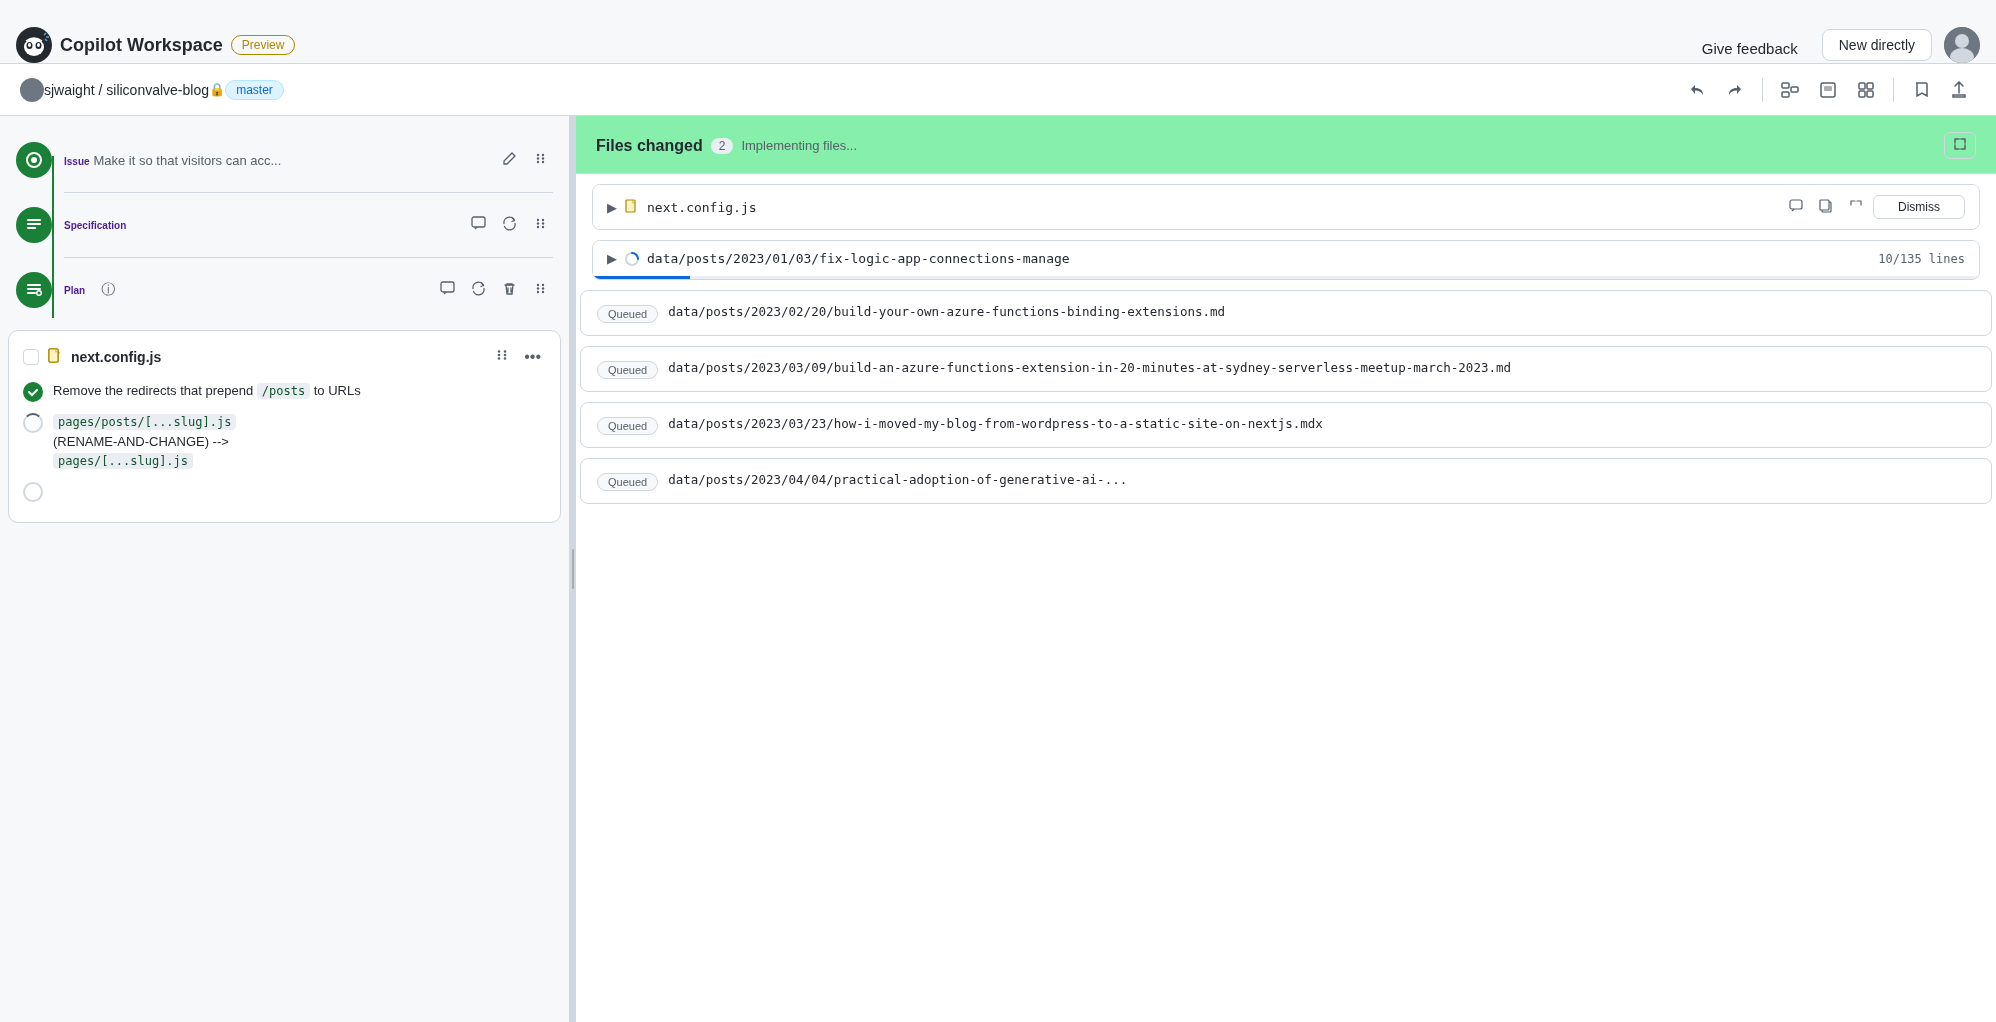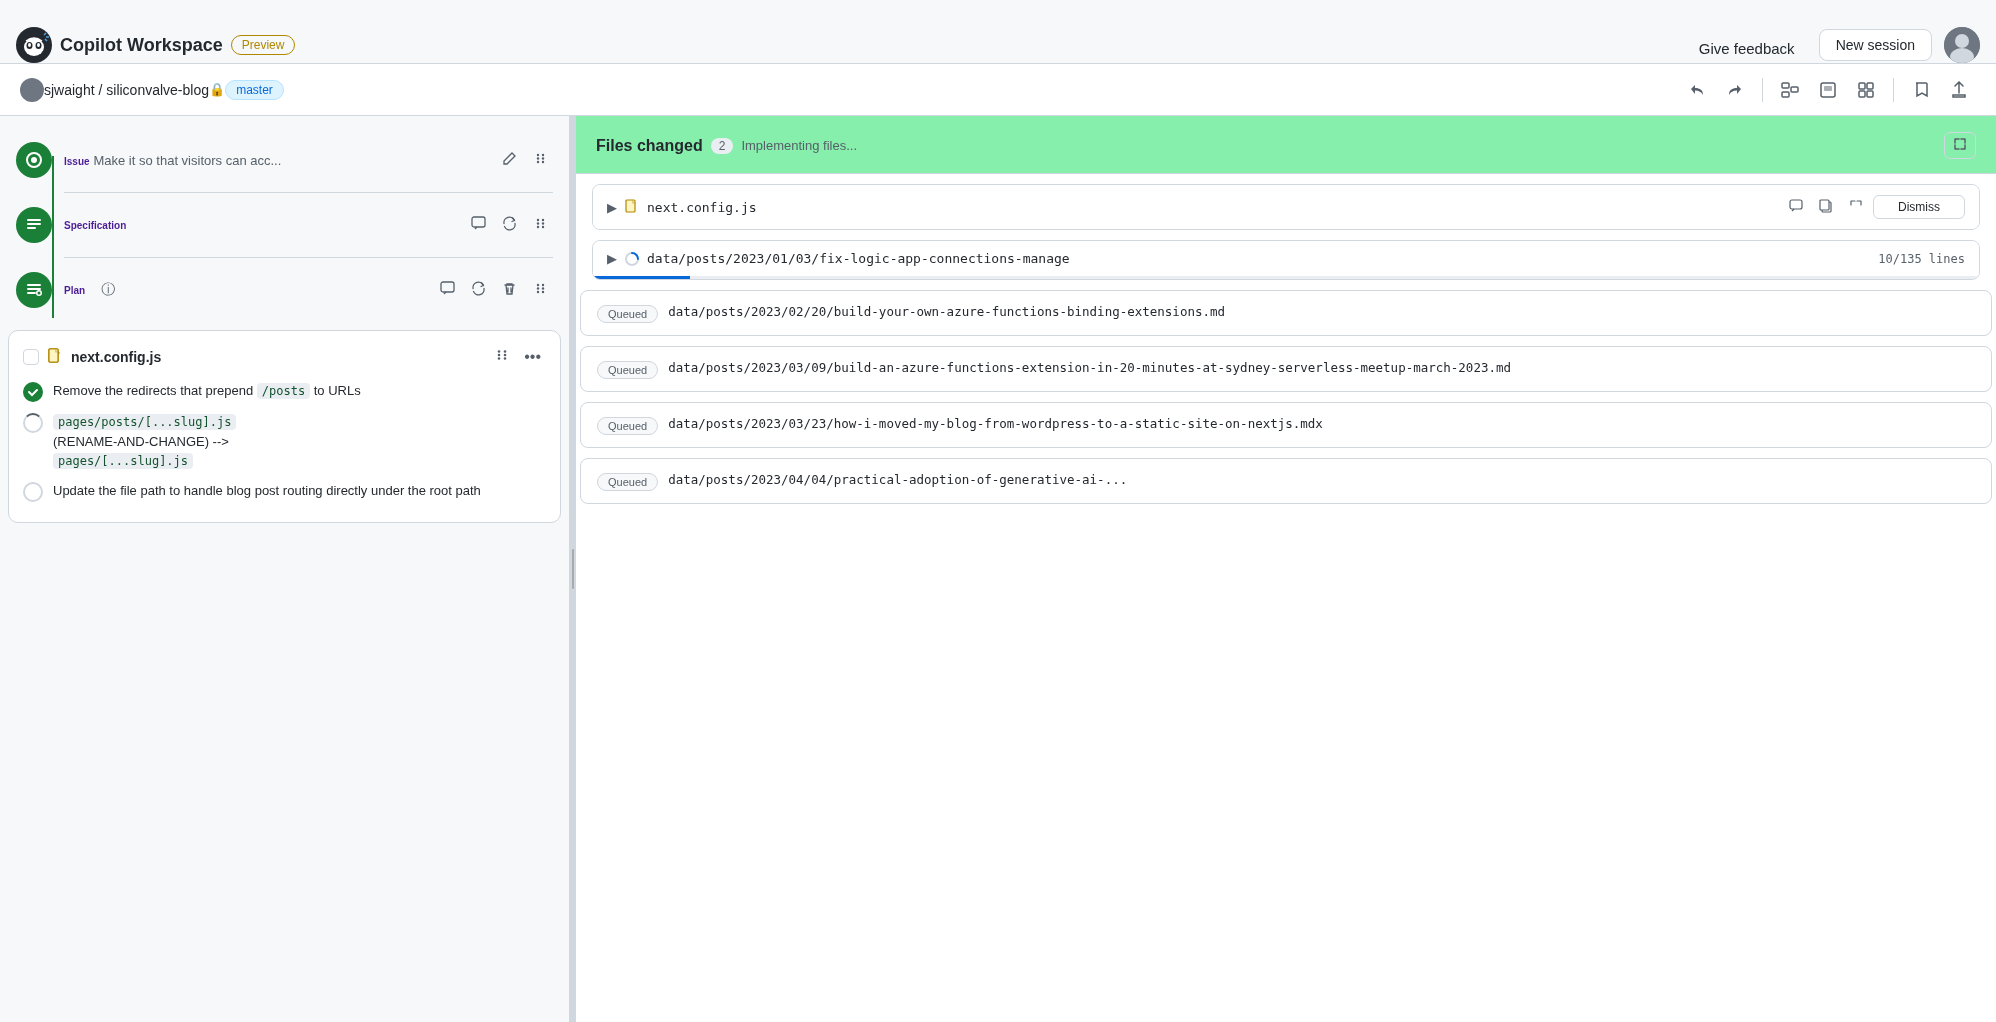--- a/index.html
+++ b/index.html
@@ -176,21 +176,21 @@
 
       <line x1="28" y1="8" x2="30" y2="6" stroke="#4fa3e0" stroke-width="1.5"></line>
       <line x1="30" y1="10" x2="33" y2="10" stroke="#4fa3e0" stroke-width="1.5"></line>
       <line x1="29" y1="12" x2="31" y2="14" stroke="#4fa3e0" stroke-width="1.5"></line>
     </svg>
     <span class="app-title">Copilot Workspace</span>
     <span class="preview-badge">Preview</span>
   </div>
   <button class="give-feedback-btn">Give feedback</button>
   <div class="header-right">
-    <button class="new-session-btn">New session</button>
+    <button class="new-session-btn">New directly</button>
     <div class="avatar">
       <svg viewBox="0 0 36 36" fill="none">
         <circle cx="18" cy="18" r="18" fill="#6e7781"></circle>
         <circle cx="18" cy="14" r="7" fill="#d0d7de"></circle>
         <ellipse cx="18" cy="30" rx="12" ry="9" fill="#d0d7de"></ellipse>
       </svg>
     </div>
   </div>
 </header>
 
@@ -412,23 +412,20 @@
         <div class="task-status-spinning"></div>
         <div class="task-text">
           <span class="task-code">pages/posts/[...slug].js</span><br>
           <span>(RENAME-AND-CHANGE) --&gt;</span><br>
           <span class="task-code">pages/[...slug].js</span>
         </div>
       </div>
 
       <div class="task-item">
         <div class="task-status-pending"></div>
-        <div class="task-text">
-          Update the file path to handle blog post routing directly under the root path
-        </div>
       </div>
     </div>
   </div>
 
   <div class="panel-divider">
     <div class="panel-divider-inner"></div>
   </div>
 
   <div class="right-panel">
 

